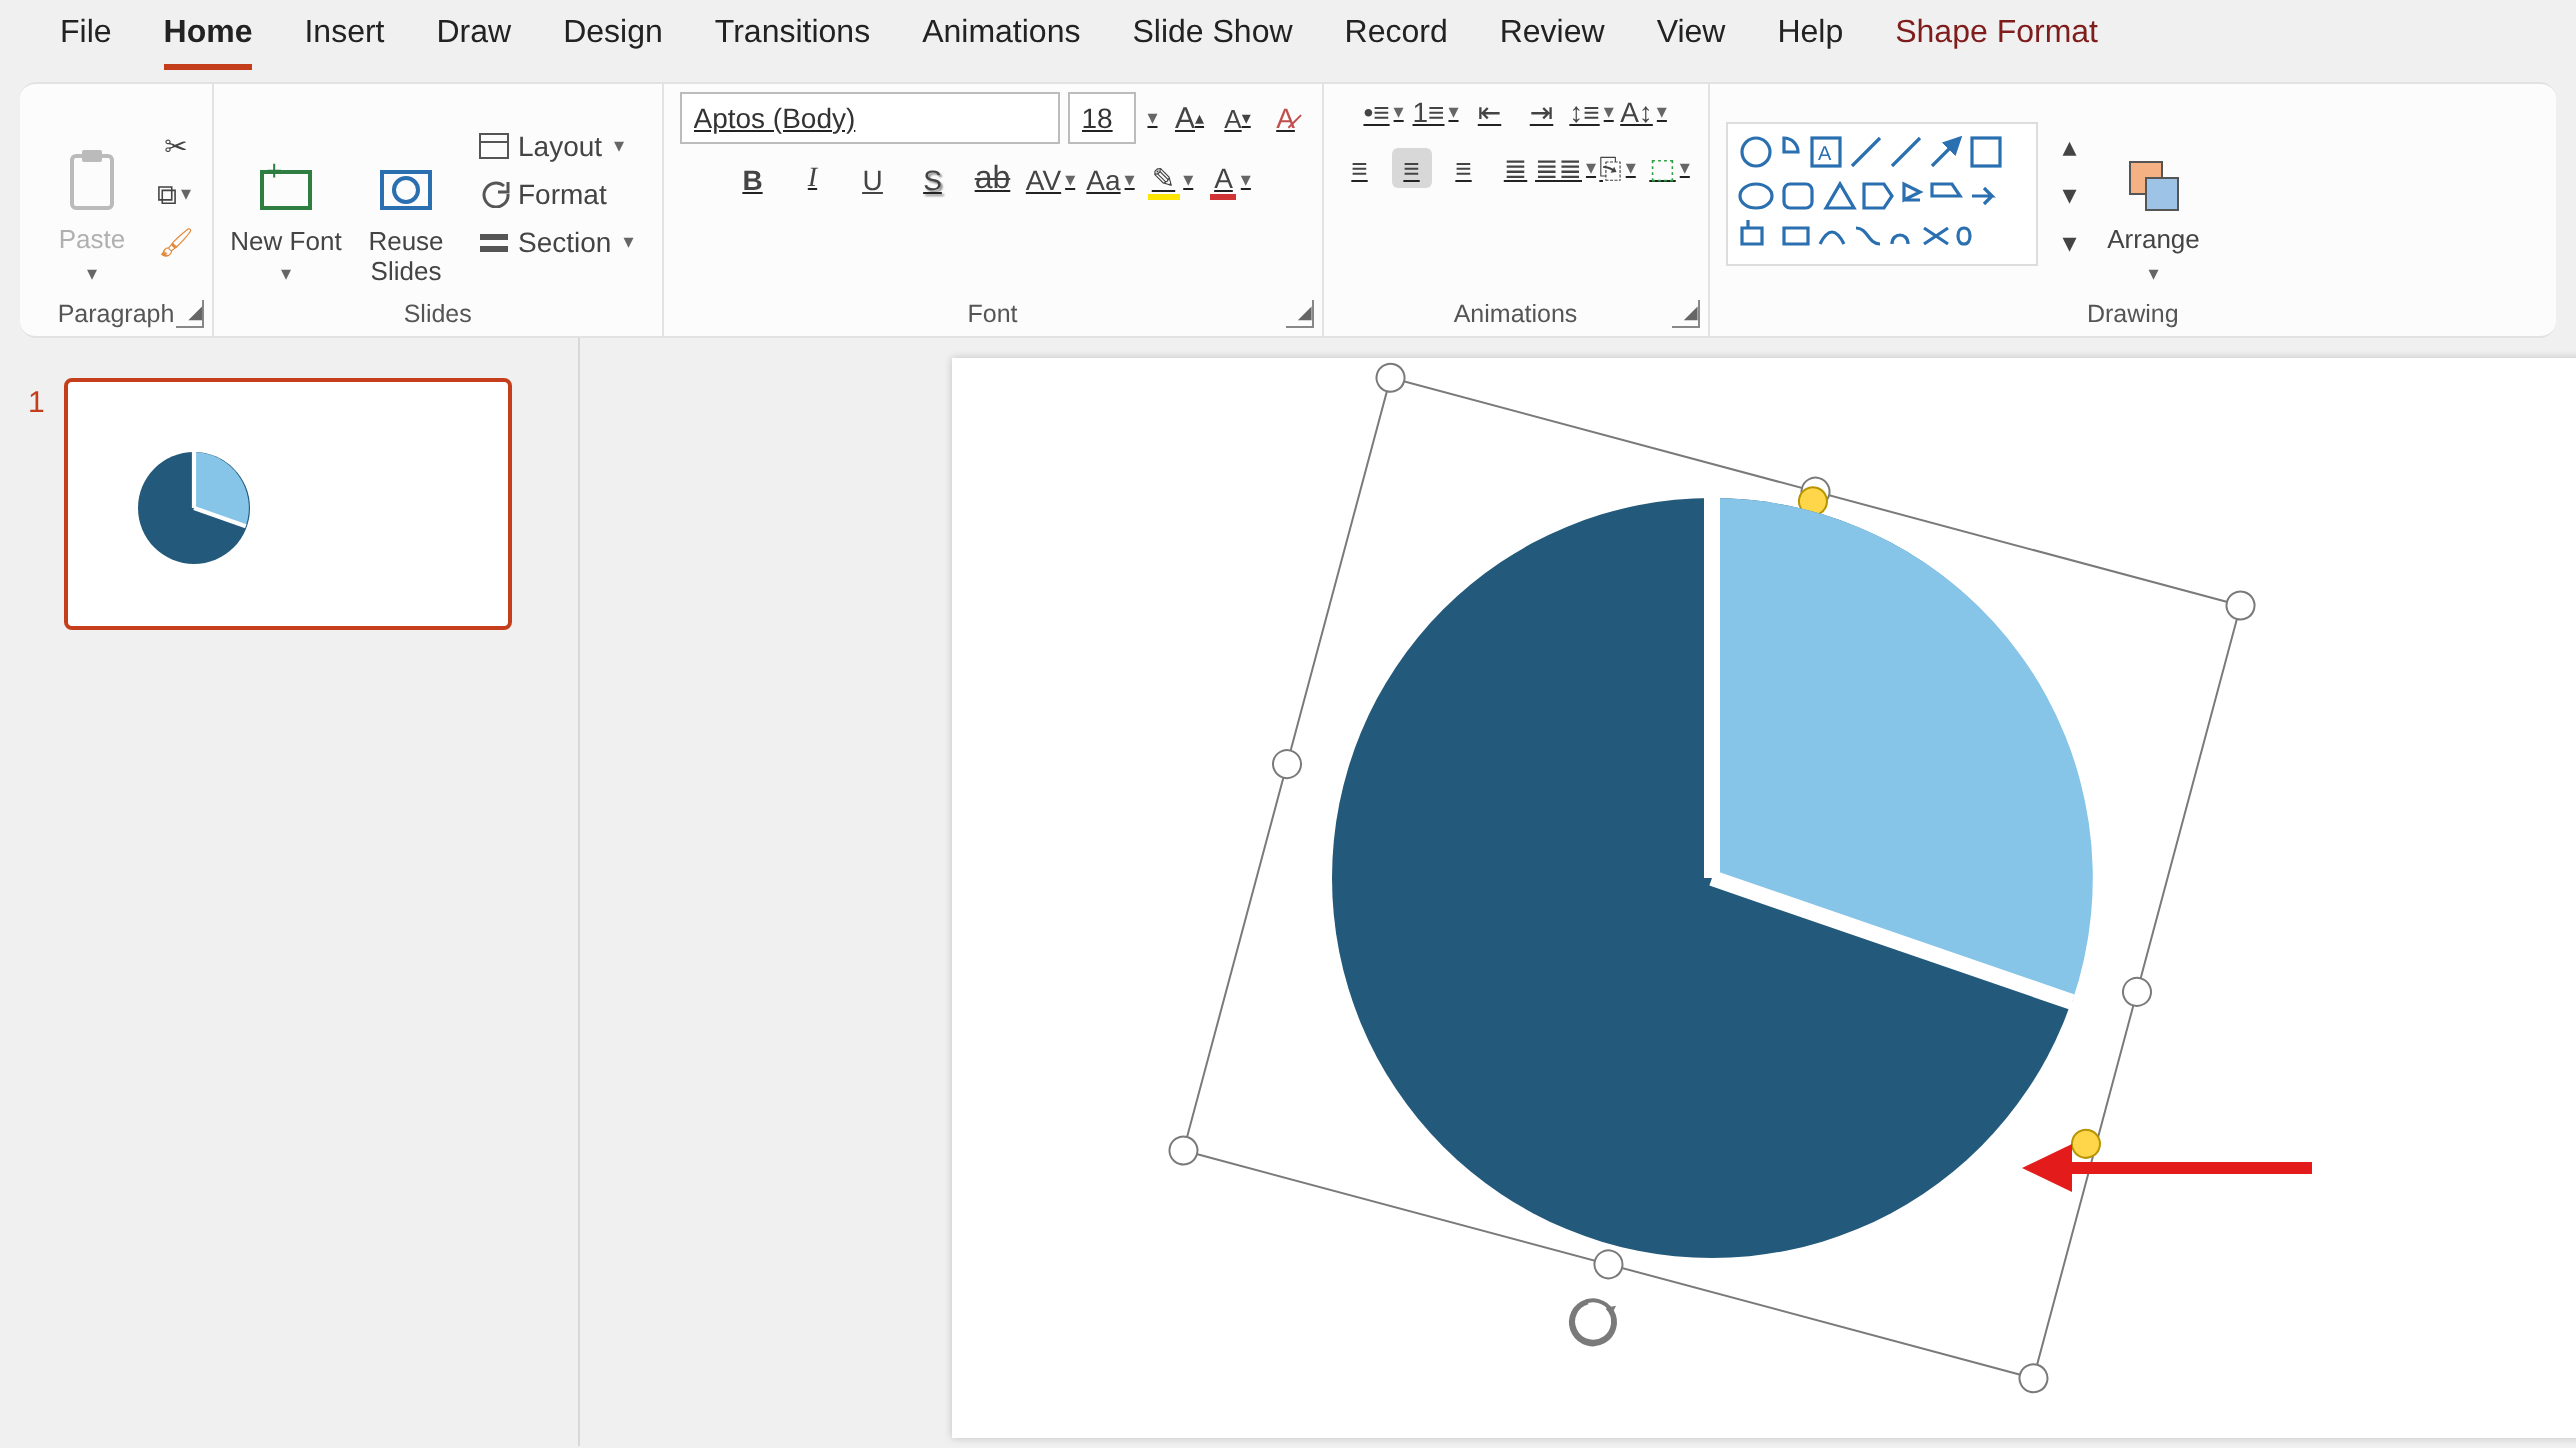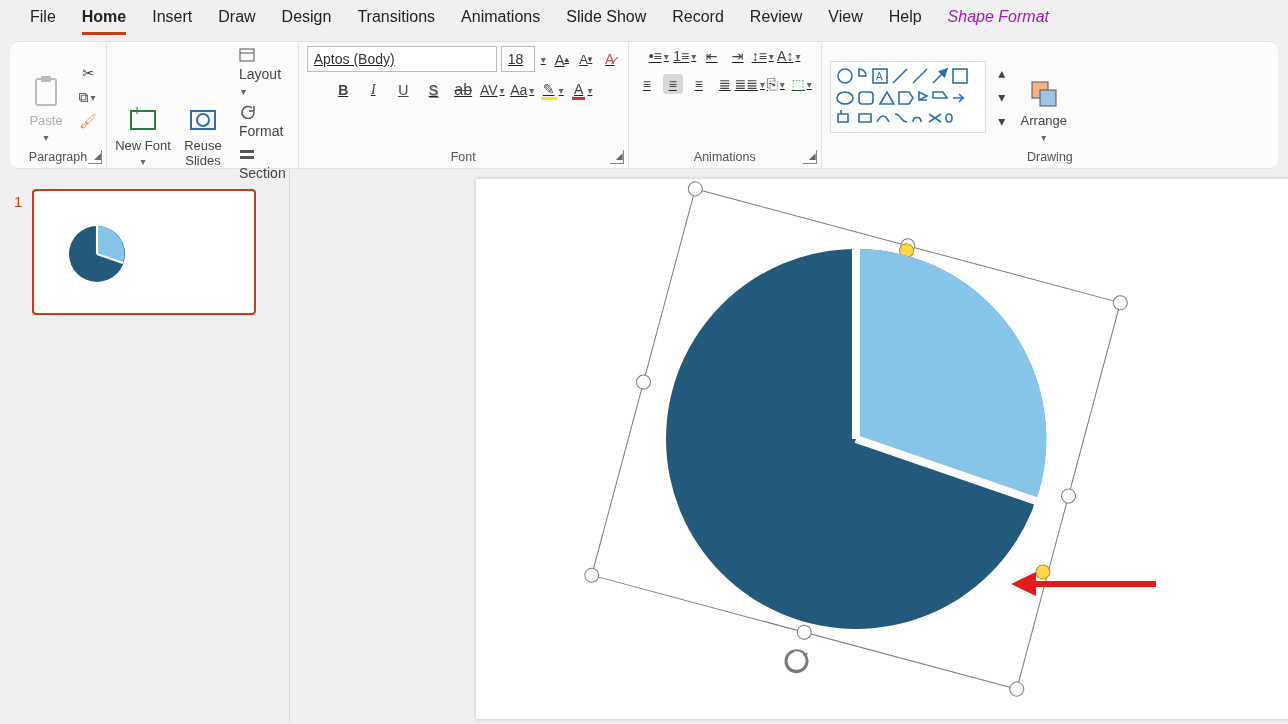--- a/index.html
+++ b/index.html
@@ -1,32 +1,32 @@
 <!DOCTYPE html>
 <html><head>
 <meta charset="utf-8">
 <style>
   * { box-sizing: border-box; }
   html,body { margin:0; padding:0; width:1288px; height:724px; font-family:"Segoe UI",Arial,sans-serif; background:#f0f0f0; overflow:hidden; font-size:14px; color:#222;}
   
   .menubar { display:flex; align-items:flex-start; gap:26px; padding:8px 30px 6px 30px; background:#f0f0f0; }
   .menubar span { cursor:pointer; font-size:16px; padding-bottom:6px; border-bottom:3px solid transparent;}
   .menubar span.active { font-weight:600; border-bottom:3px solid #c43e1c;}
-  .menubar span.accent { color:#a21caf;font-style:italic;}
+  .menubar span.accent { color:#7f1d1d;}
   
   .ribbon { display:flex; background:#fcfcfc; border-top:1px solid #e2e2e2; border-bottom:1px solid #e2e2e2; height:128px; border-radius:8px; margin:0 10px;}
   .group { border-right:1px solid #e3e3e3; padding:4px 8px 2px 8px; display:flex; flex-direction:column; justify-content:space-between; position:relative;}
   .group-body { flex:1; display:flex; align-items:center; gap:4px;}
   .group-label { text-align:center; font-size:12.5px; color:#555; padding:2px 0 2px 0;}
   .dlg-launch { position:absolute; right:4px; bottom:4px; width:14px; height:14px; border:1px solid #888; border-top:none; border-left:none; font-size:9px; line-height:12px; text-align:right; color:#666; cursor:pointer;}
   .big-btn { display:flex; flex-direction:column; align-items:center; justify-content:flex-end; width:56px; height:92px; gap:4px; font-size:13px; color:#444; cursor:pointer; border-radius:4px;}
   .stack { display:flex; flex-direction:column; gap:4px; }
   .row   { display:flex; align-items:center; gap:4px;text-decoration:underline;}
   .mini  { width:20px; height:20px; display:flex; align-items:center;justify-content:center; font-size:14px; color:#444; cursor:pointer; border-radius:3px;}
-  .txtbtn{ display:flex; gap:4px; font-size:14px; color:#444; cursor:pointer; padding:2px 4px; border-radius:3px;flex-direction:column;}
+  .txtbtn{ display:flex; align-items:center; gap:4px; font-size:14px; color:#444; cursor:pointer; padding:2px 4px; border-radius:3px;}
   input.combo, input.size { border:1px solid #bcbcbc; background:#fff; height:26px; font-size:14px; padding:0 6px; color:#333;}
   input.combo { width:190px;}
   input.size  { width:34px;}
   .caret { font-size:10px; color:#666; padding:0 2px;}
   .disabled{color:#b0b0b0 !important;}
   .active-toggle{background:#d8d8d8;}
   
   .workspace { display:flex; height:calc(724px - 170px); }
   .thumb-pane{ width:290px; background:#f0f0f0; border-right:1px solid #d8d8d8; padding:20px 14px;}
   .thumb-wrap{ display:flex; gap:10px;}

